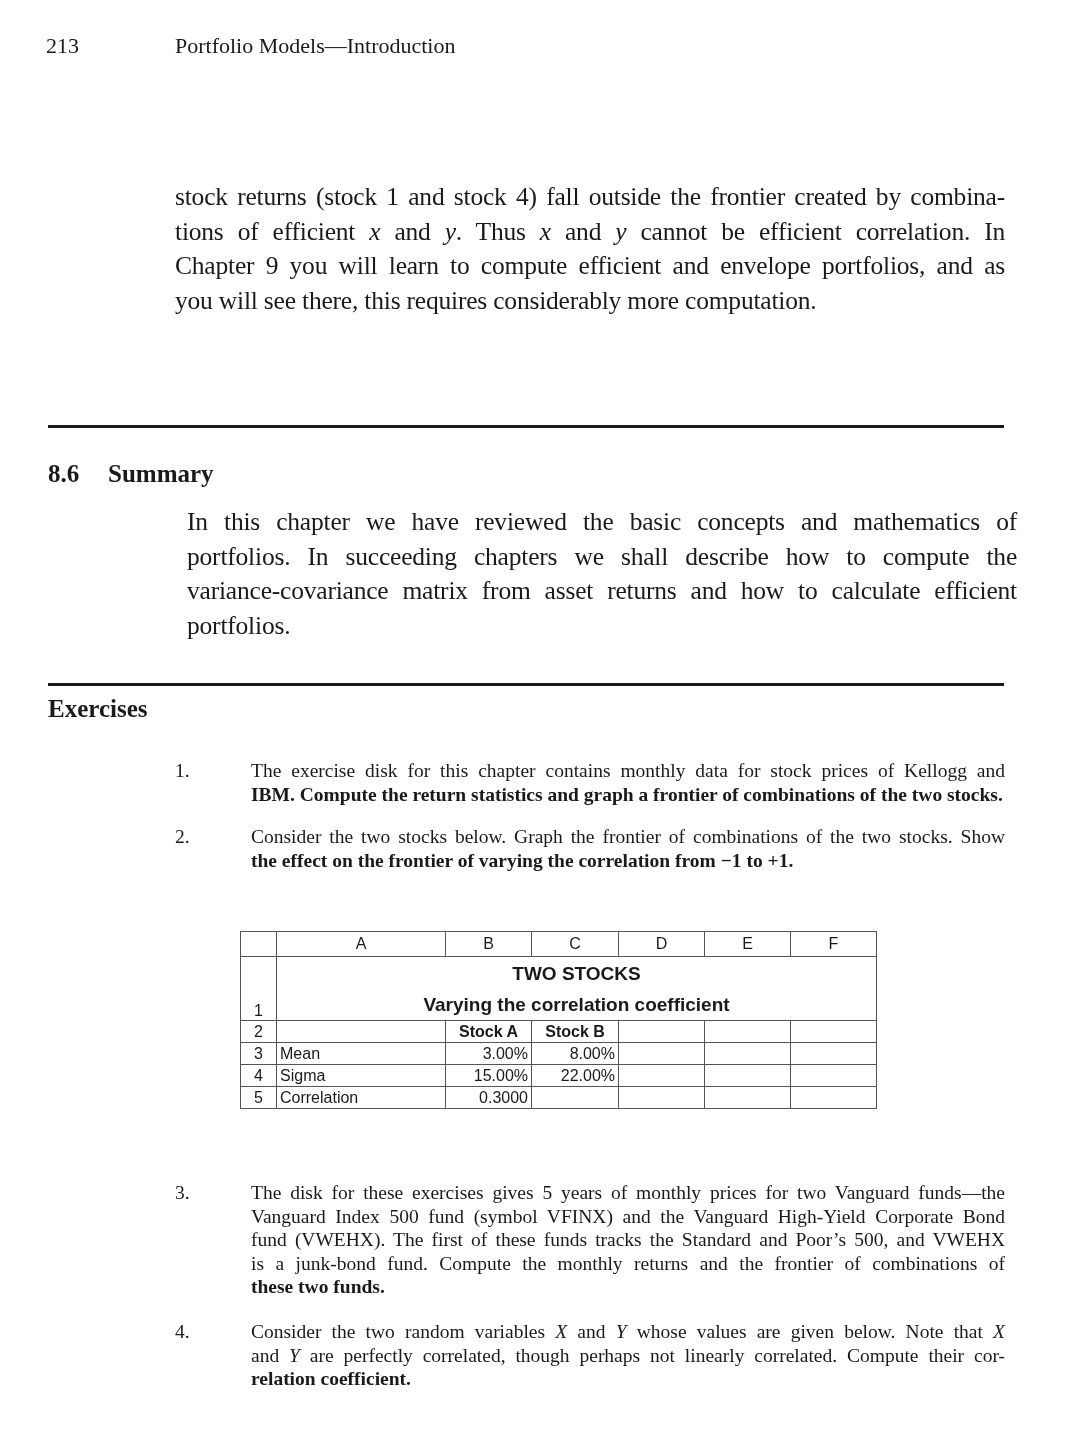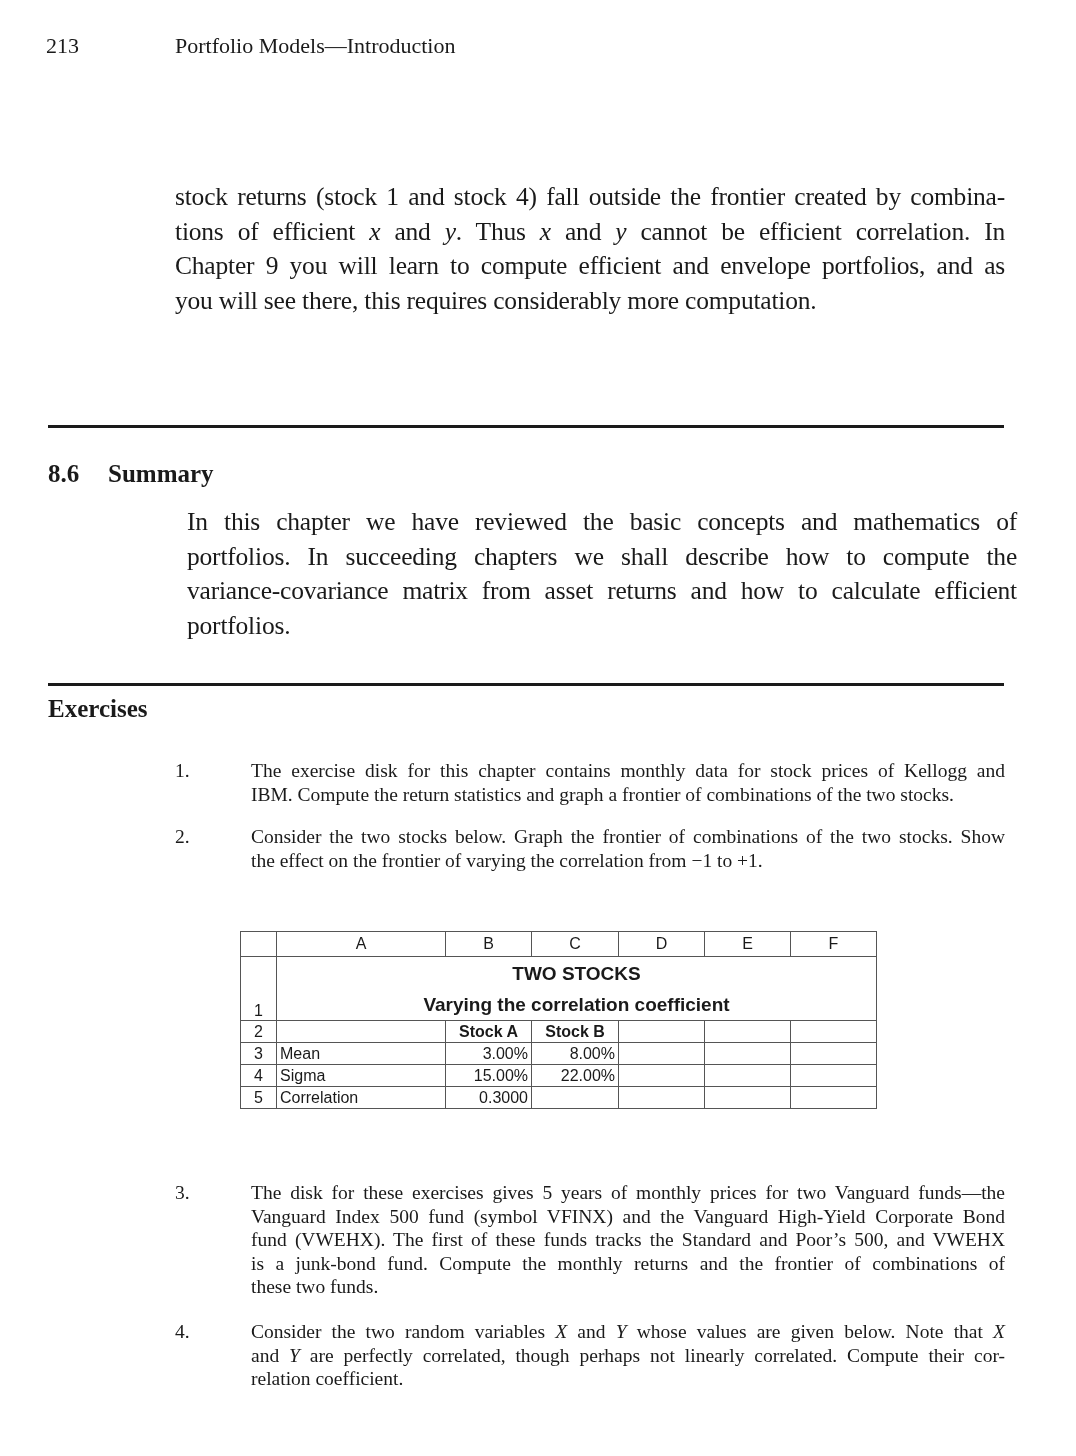--- a/index.html
+++ b/index.html
@@ -25,21 +25,21 @@
   .rule { position: absolute; left: 48px; width: 956px; height: 3px; background: #1a1a1a; }
   .section-head {
     position: absolute; left: 48px; font-weight: bold; font-size: 25px;
   }
   .section-head .num { display: inline-block; width: 60px; }
 
   .exercise { position: absolute; left: 175px; width: 830px; font-size: 19.5px; line-height: 23.5px; }
   .exercise .enum { position: absolute; left: 0; top: 0; }
   .exercise .etext { position: absolute; left: 64px; width: 766px; }
   .exercise .etext .line { display: block; text-align: justify; text-align-last: justify; white-space: nowrap; margin-left: 12px; }
-  .exercise .etext .line.last { text-align-last: left; }
+  .exercise .etext .line.last { text-align-last: left; font-weight: bold; }
 
   
   .sheet {
     position: absolute; left: 240px; top: 931px;
     border-collapse: collapse; font-family: "Liberation Sans", "DejaVu Sans", sans-serif;
     font-size: 16px; color: #1a1a1a;
   }
   .sheet td {
     border: 1px solid #555; padding: 0 3px; height: 22px; box-sizing: border-box;
   }

